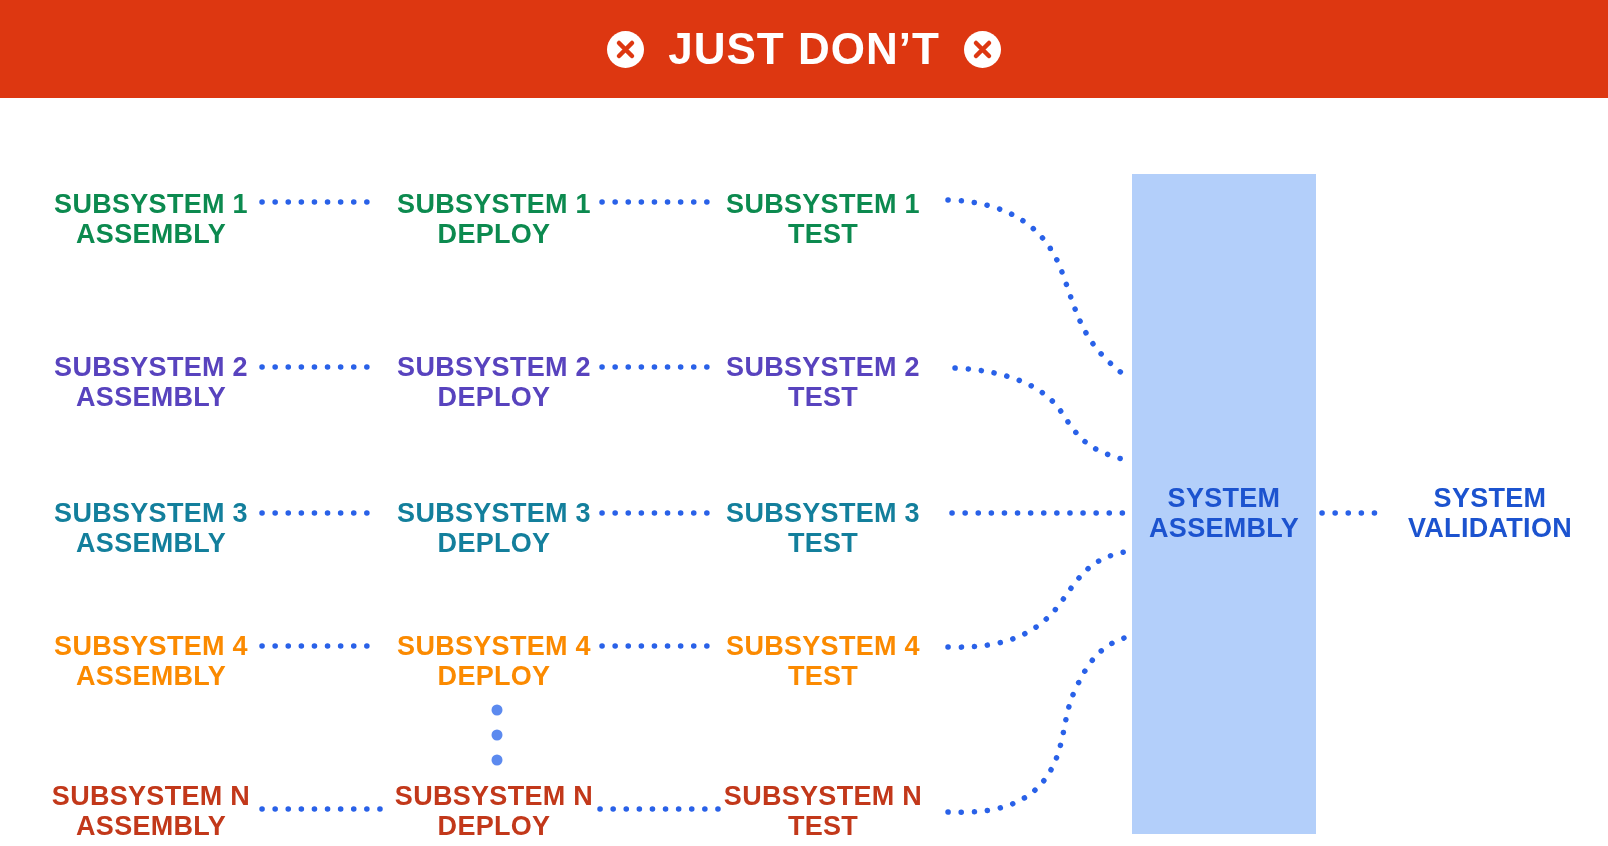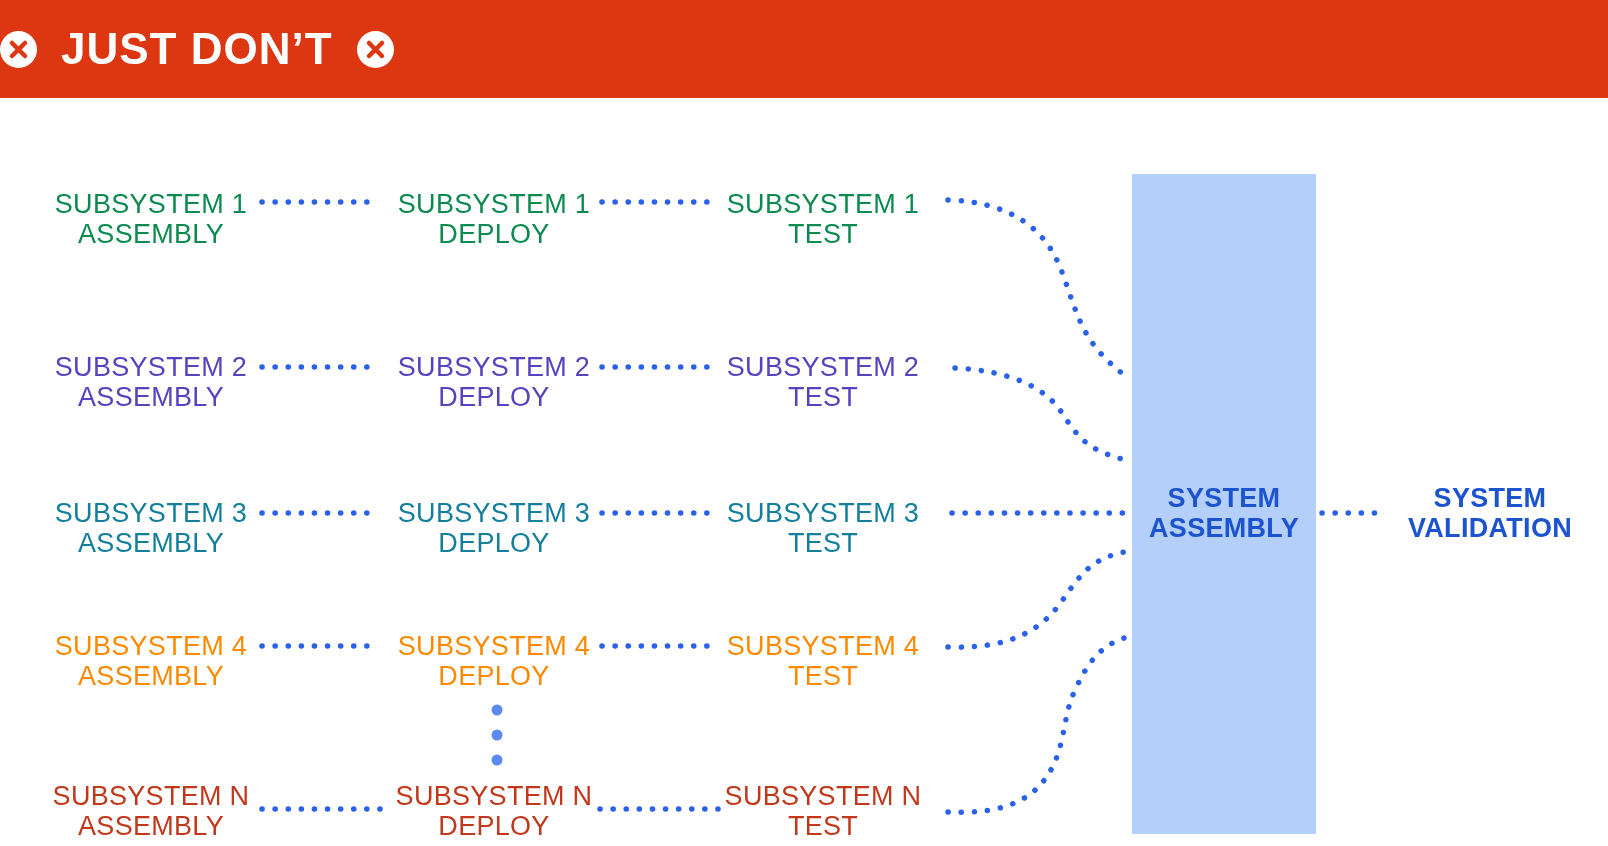--- a/index.html
+++ b/index.html
@@ -6,37 +6,37 @@
   body {
     width: 1608px; height: 846px;
     position: relative;
     background: #ffffff;
     overflow: hidden;
     font-family: "Liberation Sans", sans-serif;
   }
   .banner {
     position: absolute; top: 0; left: 0;
     width: 1608px; height: 98px;
-    display: flex; align-items: center; 
+    display: flex; align-items: center; justify-content: center;
     gap: 24px;
   }
   .banner-title {
     color: #ffffff;
     font-size: 44px;
     font-weight: bold;
     letter-spacing: 1px;
     white-space: nowrap;
   }
   .xicon { width: 37px; height: 37px; display: block; }
   .cell {
     position: absolute;
     width: 240px;
     text-align: center;
     font-size: 27px;
-    font-weight: normal;
+    font-weight: bold;
     line-height: 30px;
     letter-spacing: 0.3px;
     white-space: nowrap;
   }
   .assembly-box {
     position: absolute;
     left: 1132px; top: 174px;
     width: 184px; height: 660px;
     box-sizing: border-box;
     padding-top: 18px;

